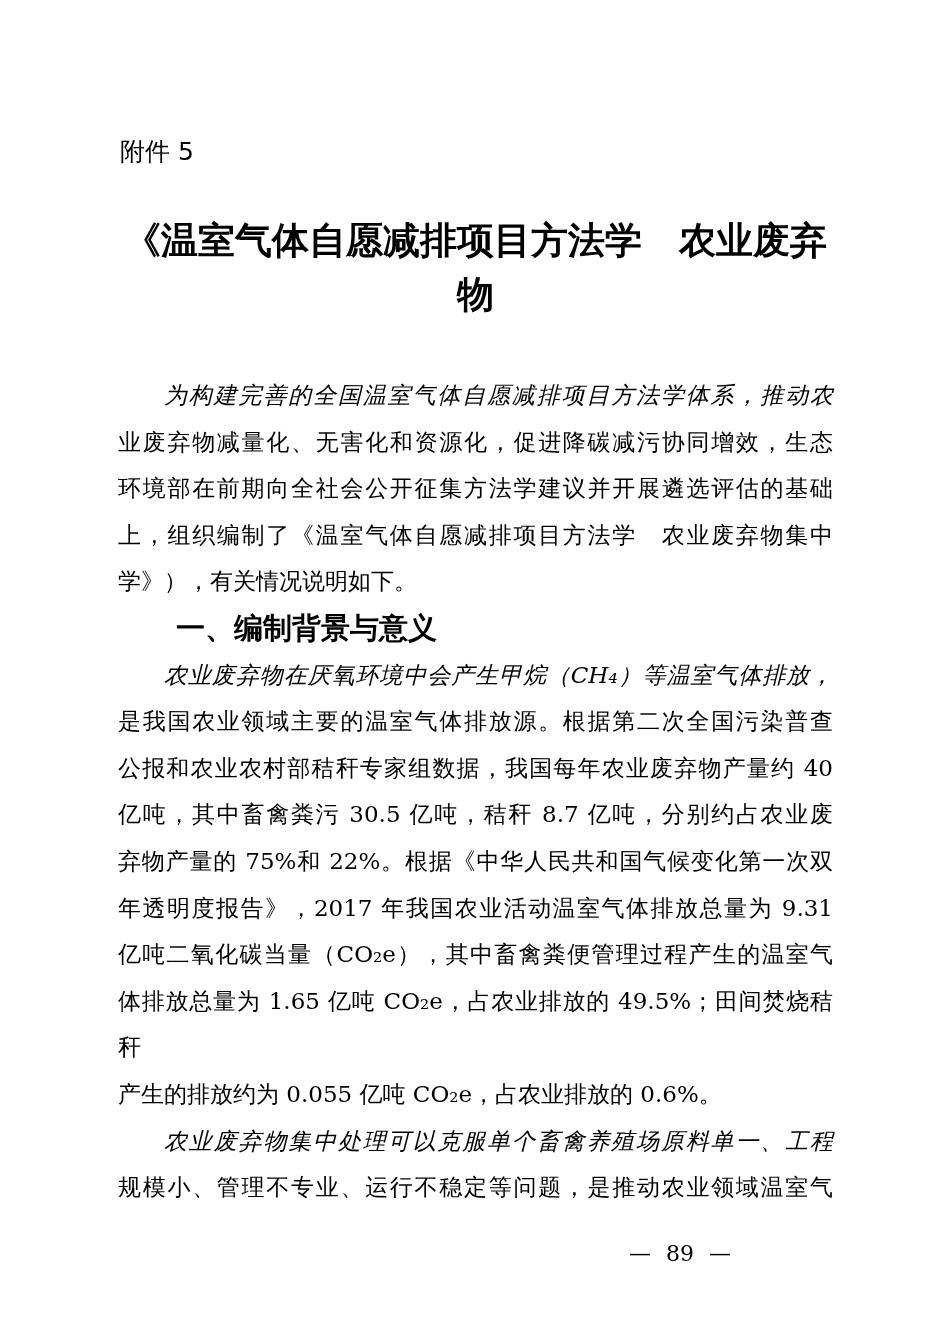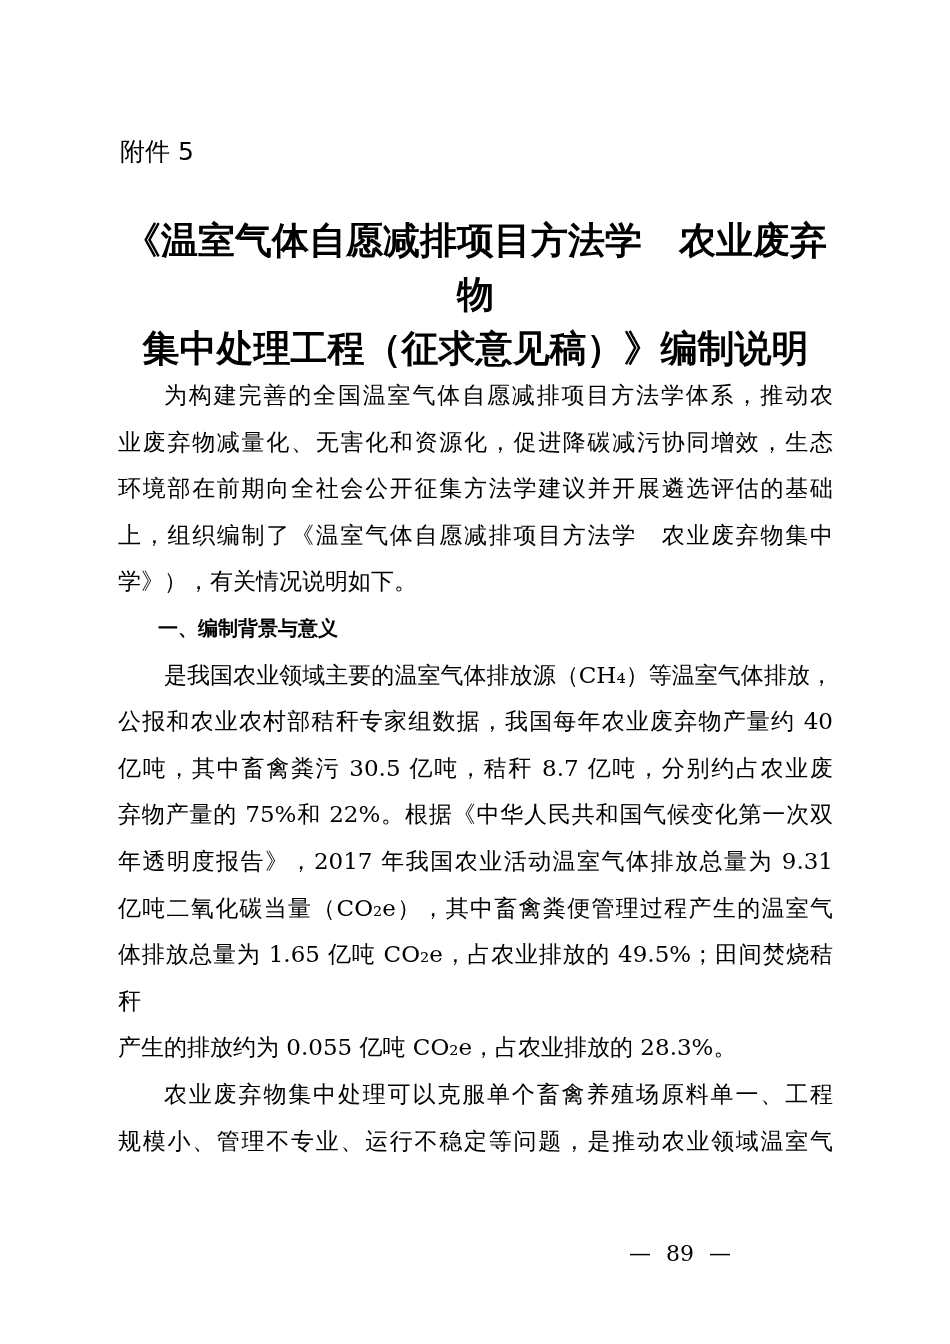--- a/index.html
+++ b/index.html
@@ -35,25 +35,25 @@
     left: 118px;
     top: 372px;
     width: 715px;
     font-size: 23px;
   }
   .line {
     line-height: 46.6px;
     text-align: justify;
     text-align-last: justify;
   }
-  .line.indent { text-indent: 2em; }
+  .line.indent { text-indent: 2em; font-style: italic; }
   .line.lastline { text-align-last: left; }
   .section-heading {
     line-height: 46.6px;
-    font-size: 20px;
+    font-size: 29px;
     font-weight: bold;
     text-indent: 2em;
     font-family: "DejaVu Sans", "Liberation Sans", sans-serif;
   }
   .page-number {
     position: absolute;
     top: 1242px;
     right: 123px;
     font-size: 22px;
     line-height: 24px;
@@ -65,46 +65,46 @@
 </head>
 <body>
 
 <div class="page">
 
   <div class="attachment-label">附件 5</div>
 
   <div class="doc-title">
 
   <div class="title-line">《温室气体自愿减排项目方法学　农业废弃物</div>
-      <div class="title-line">集中处理工程（征求意见稿）》编制说明</div>
     </div>
 
   <div class="body-text">
 
     <div>
 
     <div class="line indent">为构建完善的全国温室气体自愿减排项目方法学体系，推动农</div>
         <div class="line">业废弃物减量化、无害化和资源化，促进降碳减污协同增效，生态</div>
         <div class="line">环境部在前期向全社会公开征集方法学建议并开展遴选评估的基础</div>
         <div class="line">上，组织编制了《温室气体自愿减排项目方法学　农业废弃物集中</div>
         <div class="line lastline">学》），有关情况说明如下。</div>
       </div>
 
     <div class="section-heading">一、编制背景与意义</div>
 
     <div>
 
-    <div class="line indent">是我国农业领域主要的温室气体排放源（CH₄）等温室气体排放，</div>
+    <div class="line indent">农业废弃物在厌氧环境中会产生甲烷（CH₄）等温室气体排放，</div>
+        <div class="line">是我国农业领域主要的温室气体排放源。根据第二次全国污染普查</div>
         <div class="line">公报和农业农村部秸秆专家组数据，我国每年农业废弃物产量约 40</div>
         <div class="line">亿吨，其中畜禽粪污 30.5 亿吨，秸秆 8.7 亿吨，分别约占农业废</div>
         <div class="line">弃物产量的 75%和 22%。根据《中华人民共和国气候变化第一次双</div>
         <div class="line">年透明度报告》，2017 年我国农业活动温室气体排放总量为 9.31</div>
         <div class="line">亿吨二氧化碳当量（CO₂e），其中畜禽粪便管理过程产生的温室气</div>
         <div class="line">体排放总量为 1.65 亿吨 CO₂e，占农业排放的 49.5%；田间焚烧秸秆</div>
-        <div class="line lastline">产生的排放约为 0.055 亿吨 CO₂e，占农业排放的 28.3%。</div>
+        <div class="line lastline">产生的排放约为 0.055 亿吨 CO₂e，占农业排放的 0.6%。</div>
       </div>
 
     <div>
 
     <div class="line indent">农业废弃物集中处理可以克服单个畜禽养殖场原料单一、工程</div>
         <div class="line">规模小、管理不专业、运行不稳定等问题，是推动农业领域温室气</div>
       </div>
 
   </div>
 

